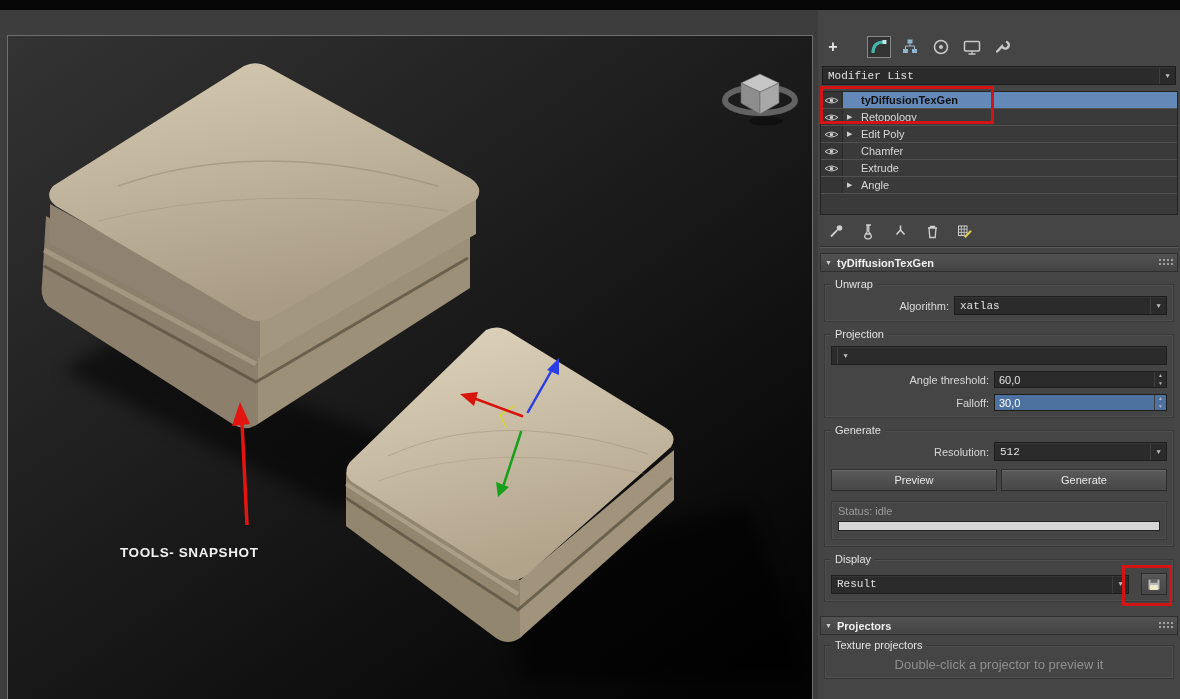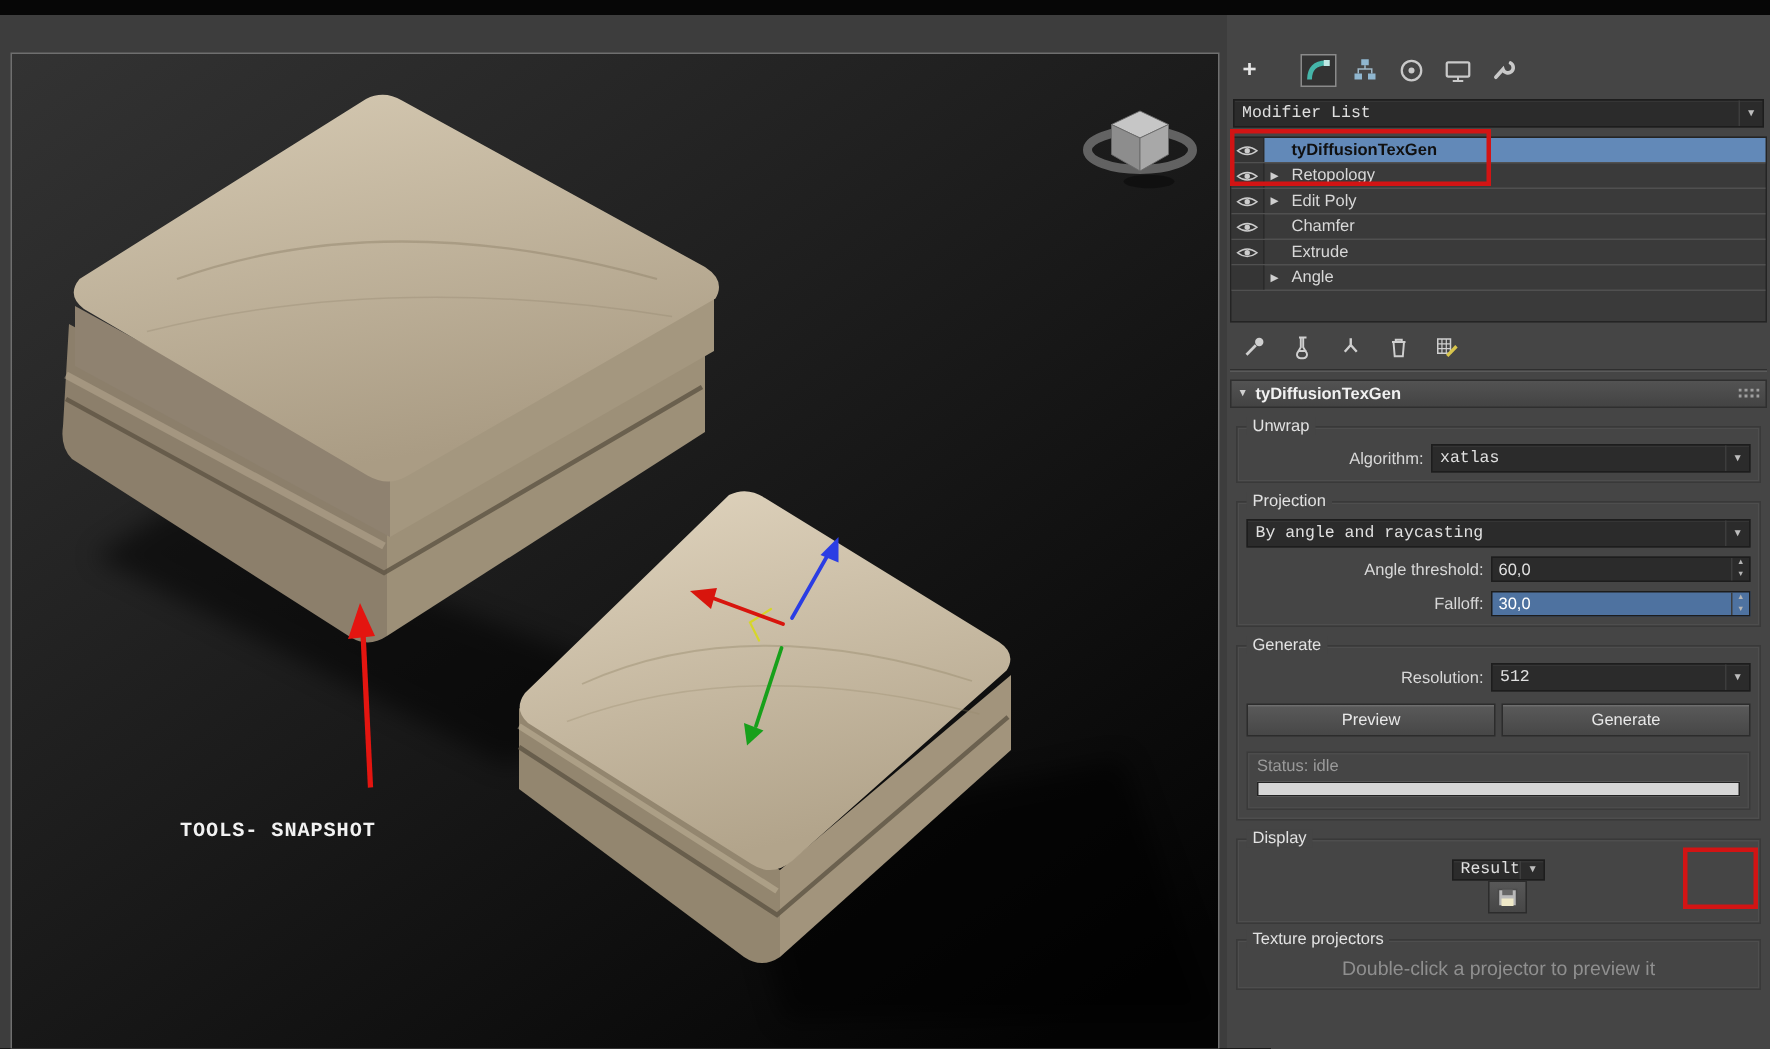--- a/index.html
+++ b/index.html
@@ -1,19 +1,19 @@
 <!DOCTYPE html>
 <html><head>
 <meta charset="utf-8">
 <style>
   html,body{margin:0;padding:0;}
   body{width:1180px;height:699px;overflow:hidden;position:relative;background:#000;
        font-family:"Liberation Sans",sans-serif;}
   .topbar{position:absolute;left:0;top:0;width:1180px;height:10px;background:#060606;}
-  .vp-frame{position:absolute;left:0;top:10px;width:818px;height:689px;background:#3d3d3d;font-family:Liberation Mono, monospace;}
+  .vp-frame{position:absolute;left:0;top:10px;width:818px;height:689px;background:#3d3d3d;}
   .viewport{position:absolute;left:8px;top:26px;width:804px;height:663px;background:#161616;
             box-shadow:0 0 0 1px #6f6f6f;}
   .viewport svg{display:block;}
 
   
   .panel{position:absolute;left:818px;top:10px;width:362px;height:689px;background:#454545;
          overflow:hidden;font-size:11px;color:#d8d8d8;}
   .cp-tabs{margin:26px 4px 0;height:22px;display:flex;align-items:center;gap:9px;}
   .tab{width:22px;height:20px;display:flex;align-items:center;justify-content:center;cursor:default;}
   .tab.active{background:#333;box-shadow:0 0 0 1px #8a8a8a;}
@@ -73,21 +73,21 @@
 
   .btn-row{display:flex;gap:4px;margin-top:8px;}
   .btn{flex:1;height:20px;display:flex;align-items:center;justify-content:center;color:#e8e8e8;
        background:linear-gradient(#5a5a5a,#474747);border:1px solid #2c2c2c;
        box-shadow:inset 0 1px 0 rgba(255,255,255,.12);}
   .status-box{margin-top:10px;border:1px solid #3a3a3a;box-shadow:inset 0 0 0 1px rgba(255,255,255,.04);
               padding:3px 6px 8px;}
   .status-text{color:#9b9b9b;margin-bottom:4px;}
   .progress{height:8px;background:#d6d6d6;border:1px solid #232323;}
 
-  .display-row{position:relative;display:flex;align-items:center;margin-top:4px;flex-direction:column;}
+  .display-row{position:relative;display:flex;align-items:center;margin-top:4px;}
   .display-row .dropdown{flex:1;}
   .icon-btn{width:24px;height:20px;margin-left:12px;display:flex;align-items:center;justify-content:center;
             background:linear-gradient(#585858,#464646);border:1px solid #2c2c2c;}
   .anno2{right:-5px;top:-8px;width:44px;height:35px;}
 
   .hint{text-align:center;color:#8f8f8f;font-size:13px;margin-top:2px;}
 
   svg.ic{display:block;}
 </style>
 </head>
@@ -345,21 +345,20 @@
         <span class="dd-val">xatlas</span>
         <span class="dd-arrow">▼</span>
       </div>
     </div>
   </div>
 
   <div class="group">
     <span class="gtitle">Projection</span>
     <div class="form-row">
       <div class="dropdown grow">
-        <span class="dd-val">By angle and raycasting</span>
         <span class="dd-arrow">▼</span>
       </div>
     </div>
     <div class="form-row">
       <span class="lbl lbl-lg">Angle threshold:</span>
       <div class="spinner">
         <span class="spin-val">60,0</span>
         <span class="spin-btns">
             <span>▲</span>
             <span>▼</span>
@@ -408,20 +407,36 @@
         <svg class="ic" width="14" height="13">
           <rect x="1" y="1" width="12" height="11" fill="#b9b9b9" stroke="#4a4a4a"></rect>
           <rect x="3.5" y="1" width="7" height="3.8" fill="#666666"></rect>
           <rect x="3" y="7" width="8" height="5" fill="#efe9c8"></rect>
         </svg>
       </div>
       <div class="anno-box anno2"></div>
     </div>
   </div>
 
+  <div class="rollout-header" style="margin-top:14px;">
+    <span class="ro-arrow">▼</span>
+    <span class="ro-title">Projectors</span>
+    <svg class="ic" width="14" height="7">
+      <g fill="#9f9f9f">
+          <rect x="0" y="0" width="2" height="2"></rect>
+          <rect x="4" y="0" width="2" height="2"></rect>
+          <rect x="8" y="0" width="2" height="2"></rect>
+          <rect x="12" y="0" width="2" height="2"></rect>
+      <rect x="0" y="4" width="2" height="2"></rect>
+          <rect x="4" y="4" width="2" height="2"></rect>
+          <rect x="8" y="4" width="2" height="2"></rect>
+          <rect x="12" y="4" width="2" height="2"></rect>
+        </g>
+    </svg>
+  </div>
 
   <div class="group" style="margin-top:10px;">
     <span class="gtitle">Texture projectors</span>
     <div class="hint">Double-click a projector to preview it</div>
 
   </div>
 
 </div>
 
 </body></html>

